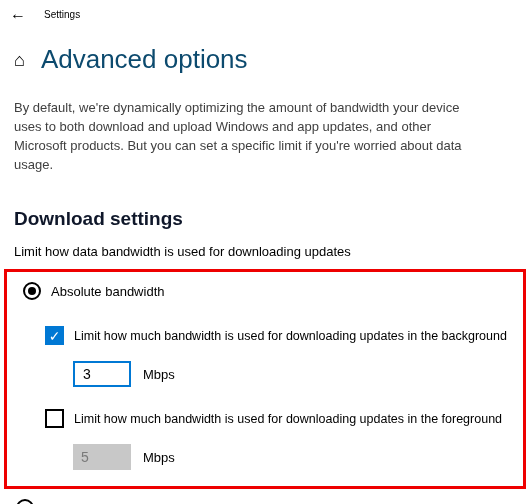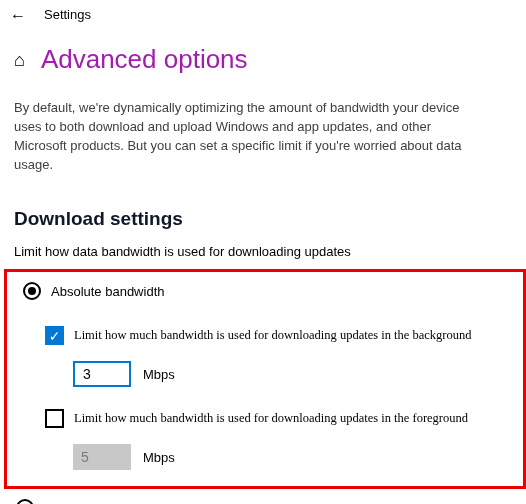--- a/index.html
+++ b/index.html
@@ -23,39 +23,39 @@
       padding: 6px 10px 4px 10px;
       gap: 18px;
     }
     .back-arrow {
       font-size: 16px;
       color: #000;
       cursor: pointer;
       line-height: 1;
     }
     .app-title {
-      font-size: 13px;
+      font-size: 10px;
       color: #000;
     }
     .page-header {
       display: flex;
       align-items: center;
       padding: 18px 14px 10px 14px;
       gap: 16px;
     }
     .home-icon {
       font-size: 18px;
       line-height: 1;
       color: #000;
       cursor: pointer;
     }
     .page-title {
       font-size: 26px;
       font-weight: 400;
-      color: #a21caf;
+      color: #0c4a6e;
     }
     .description {
       padding: 14px 14px 0 14px;
       font-size: 13px;
       line-height: 1.45;
       color: #404040;
       max-width: 500px;
     }
     .section-title {
       padding: 34px 14px 0 14px;
@@ -126,21 +126,20 @@
       background: #fff;
     }
     .checkmark {
       color: #fff;
       font-size: 14px;
       line-height: 1;
     }
     .checkbox-label {
       font-size: 12.5px;
       white-space: nowrap;
-      font-family: Liberation Serif, serif;
     }
     .input-row {
       display: flex;
       align-items: center;
       gap: 12px;
       padding-left: 56px;
       margin-top: 16px;
     }
     .num-input {
       width: 58px;

